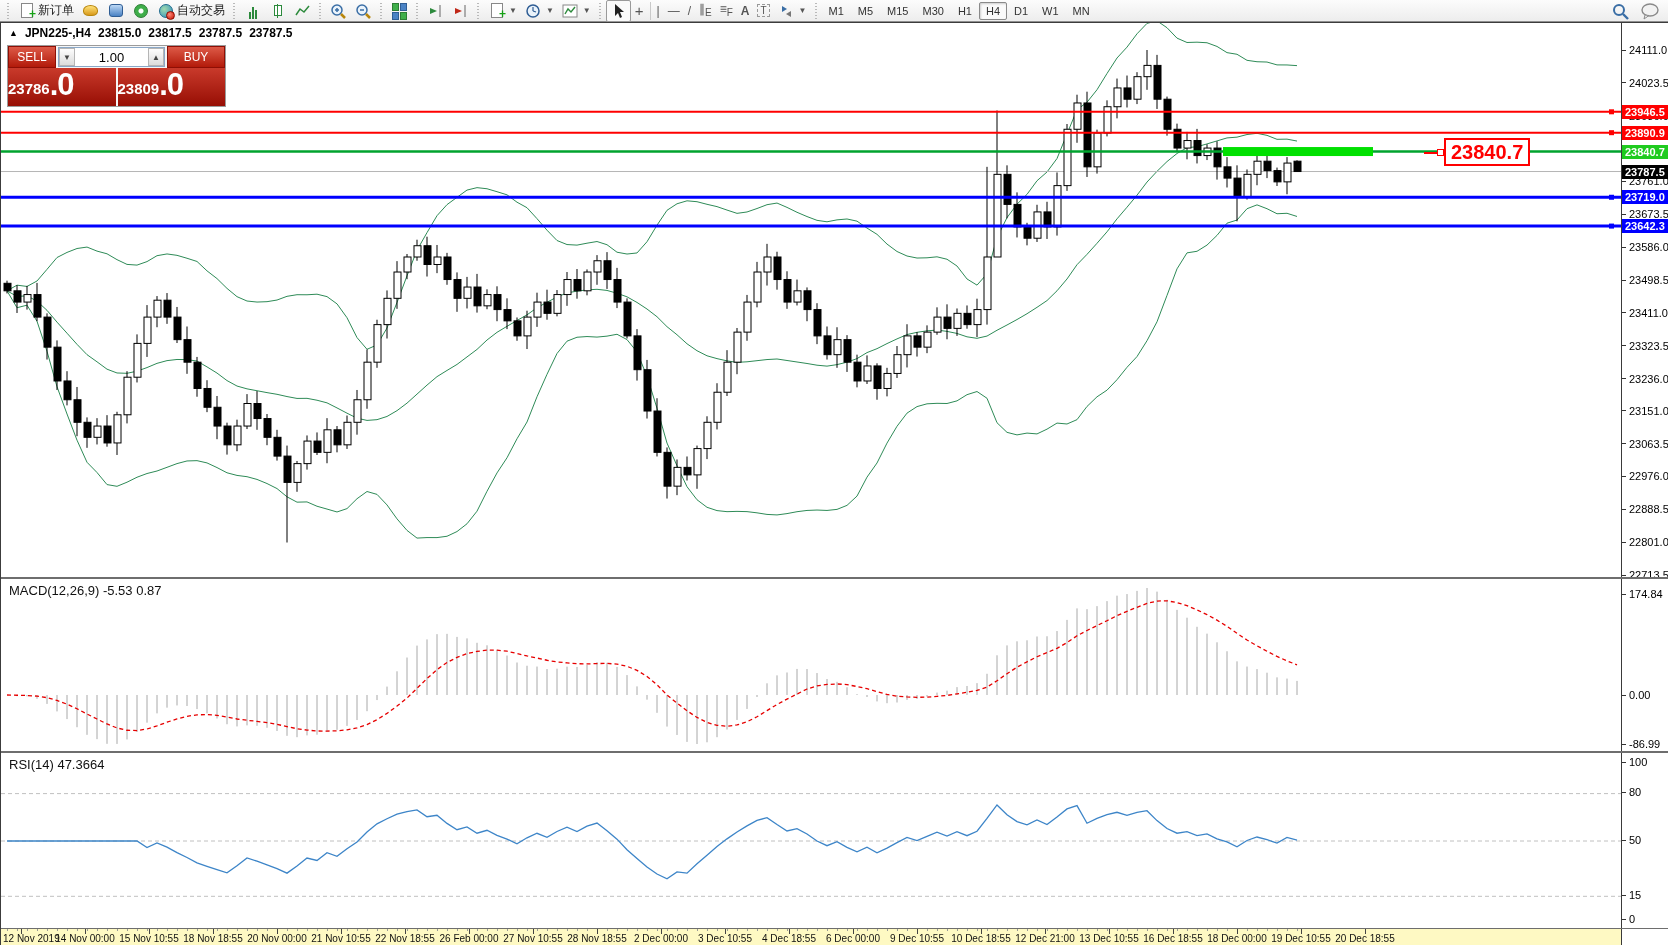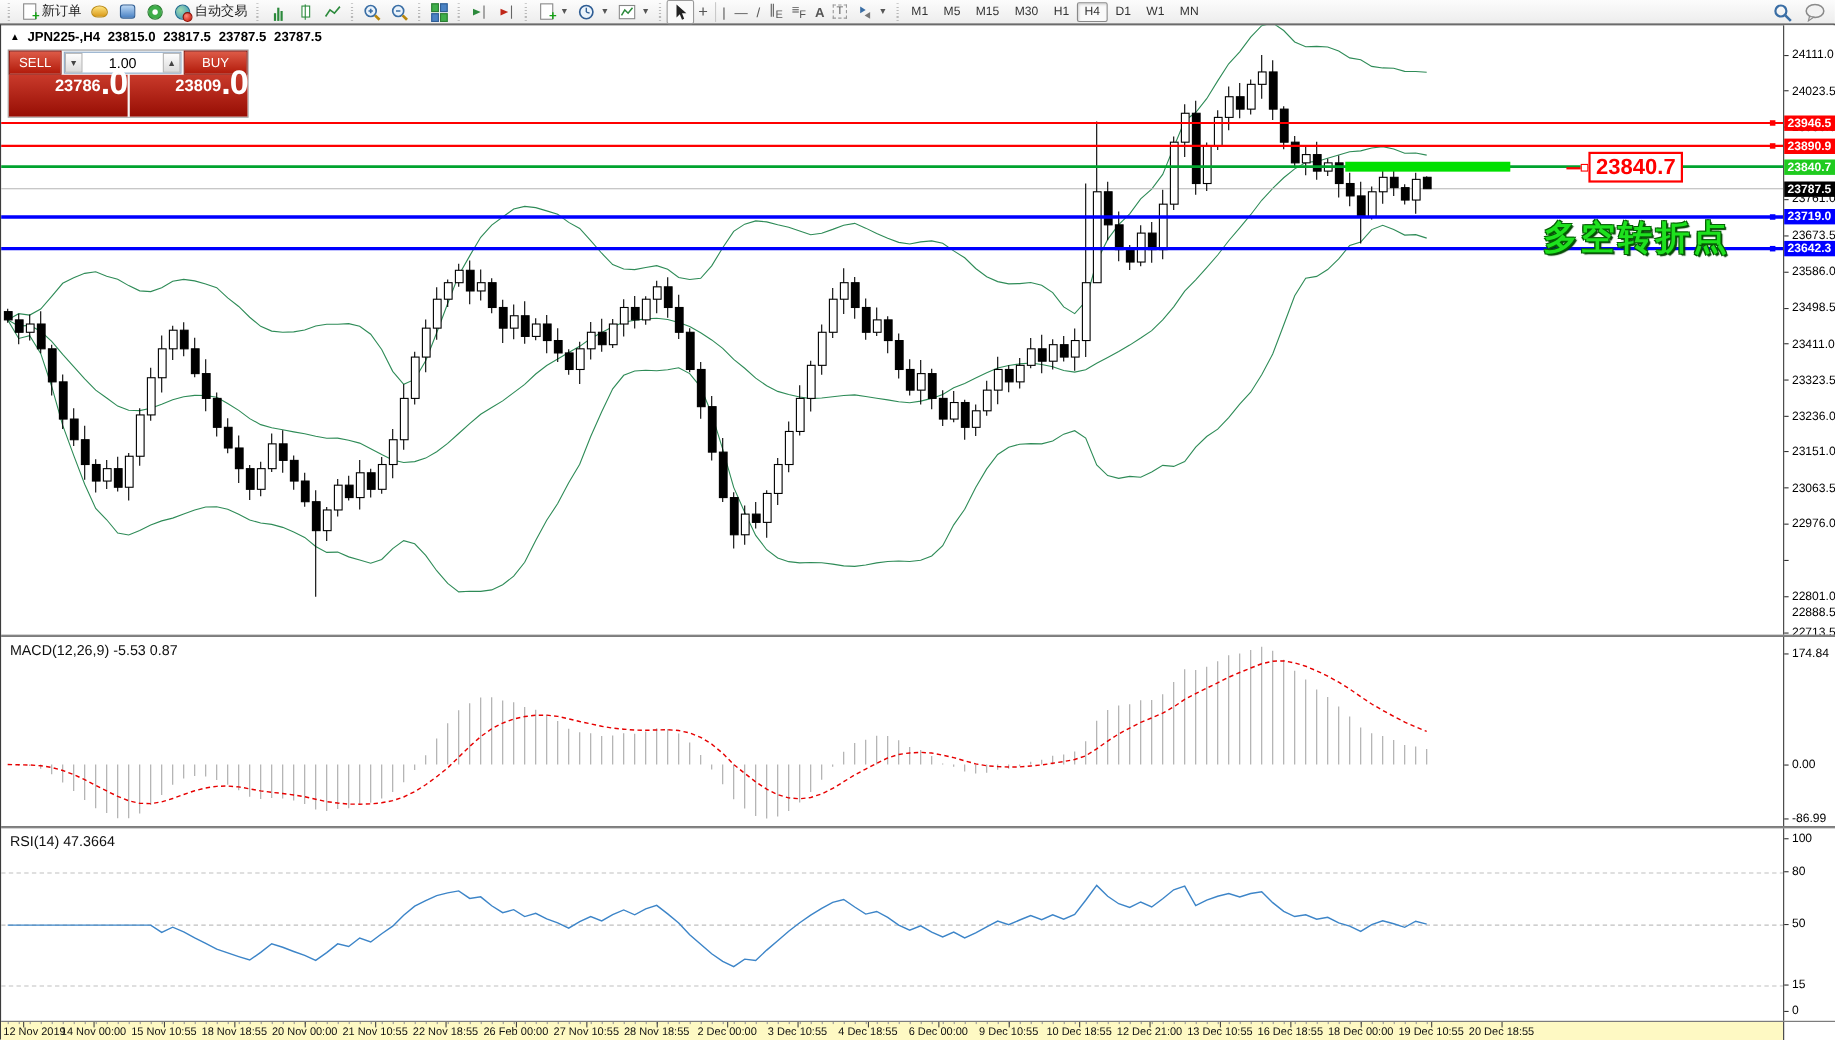--- a/index.html
+++ b/index.html
@@ -42,22 +42,22 @@
   .tpanel{position:absolute;left:6px;top:22px;width:219px;z-index:9;border:1px solid #9b9b9b;background:#f6f6f6;box-sizing:border-box;}
   .tp-r1{display:flex;height:22px;align-items:stretch;}
   .tp-sell,.tp-buy{width:48px;display:flex;align-items:center;justify-content:center;color:#fff;font-size:12px;
     background:linear-gradient(#dd5a47,#b21a0a);border:1px solid #8e0f05;box-sizing:border-box;}
   .tp-buy{width:58px;}
   .tp-step{flex:1;display:flex;margin:1px 2px;border:1px solid #8aa8c8;background:#fff;}
   .tp-sd,.tp-su{width:16px;display:flex;align-items:center;justify-content:center;font-size:8px;color:#444;
     background:linear-gradient(#fdfdfd,#dcdcdc);border:1px solid #b5b5b5;box-sizing:border-box;}
   .tp-vol{flex:1;display:flex;align-items:center;justify-content:center;font-size:13px;color:#000;}
   .tp-r2{display:flex;gap:2px;background:#f6f6f6;height:38px;}
-  .tp-price{flex:1;display:flex;align-items:flex-end;justify-content:flex-end;color:#fff;
-    background:linear-gradient(#c93a2b,#970e04);padding-bottom:18px;}
+  .tp-price{flex:1;display:flex;align-items:flex-end;justify-content:flex-start;color:#fff;
+    background:linear-gradient(#c93a2b,#970e04);padding-bottom:8px;}
   .tp-price .sm{font-size:15px;font-weight:bold;line-height:1.2;}
   .tp-price .big{font-size:31px;font-weight:bold;line-height:.85;letter-spacing:-1px;}
   
   .annot{position:absolute;left:1402px;top:172px;z-index:10;font-size:31px;font-weight:bold;letter-spacing:3px;
     color:#1ee11e;text-shadow:1px 1px 0 #045f04,-1px 1px 0 #045f04,1px -1px 0 #045f04,-1px -1px 0 #045f04,2px 2px 1px #033f03;}
   .callout{position:absolute;left:1443px;top:116px;z-index:10;background:#fff;border:2px solid #f00;
     color:#f00;font-size:20px;font-weight:bold;padding:0 5px;line-height:24px;}
   .callout::before{content:"";position:absolute;left:-22px;top:50%;width:20px;height:2px;background:#f00;}
   .callout::after{content:"";position:absolute;left:-9px;top:50%;margin-top:-3px;width:5px;height:5px;background:#fff;border:1px solid #f00;}
   .mini{font-size:10px;color:#555;}
@@ -548,21 +548,20 @@
         <span class="big">.0</span>
       </div>
       <div class="tp-price">
         <span class="sm">23809</span>
         <span class="big">.0</span>
       </div>
     </div>
   </div>
 
   <div class="callout" style="top: 114.544px;">23840.7</div>
-  <div class="annot">多空转折点</div>
 
   <div class="sepline" style="top:554px;height:2px"></div>
 
   <svg id="macd-svg" class="layer" style="top:556px" width="1620" height="172" viewBox="0 0 1620 172">
       <line x1="6" y1="116" x2="6" y2="116" stroke="#a8a8a8" stroke-width="1"></line>
       <line x1="16" y1="116" x2="16" y2="117.19930727572104" stroke="#a8a8a8" stroke-width="1"></line>
       <line x1="26" y1="116" x2="26" y2="117.32572998000019" stroke="#a8a8a8" stroke-width="1"></line>
       <line x1="36" y1="116" x2="36" y2="119.80828562476806" stroke="#a8a8a8" stroke-width="1"></line>
       <line x1="46" y1="116" x2="46" y2="124.908061322456" stroke="#a8a8a8" stroke-width="1"></line>
       <line x1="56" y1="116" x2="56" y2="132.40001754157026" stroke="#a8a8a8" stroke-width="1"></line>
@@ -903,21 +902,21 @@
       <div class="plabel" style="top: 316.841px;">23323.5</div>
       <div class="ptick" style="top: 355.212px;"></div>
       <div class="plabel" style="top: 349.712px;">23236.0</div>
       <div class="ptick" style="top: 387.144px;"></div>
       <div class="plabel" style="top: 381.644px;">23151.0</div>
       <div class="ptick" style="top: 420.015px;"></div>
       <div class="plabel" style="top: 414.515px;">23063.5</div>
       <div class="ptick" style="top: 452.886px;"></div>
       <div class="plabel" style="top: 447.386px;">22976.0</div>
       <div class="ptick" style="top: 485.758px;"></div>
-      <div class="plabel" style="top: 480.258px; margin-top: 48px;">22888.5</div>
+      <div class="plabel" style="top: 480.258px;">22888.5</div>
       <div class="ptick" style="top: 518.629px;"></div>
       <div class="plabel" style="top: 513.129px;">22801.0</div>
       <div class="ptick" style="top: 551.5px;"></div>
       <div class="plabel" style="top: 546px;">22713.5</div>
       <div class="ptag" style="top: 81.7979px; background: rgb(255, 0, 0);">23946.5</div>
       <div class="ptag" style="top: 102.685px; background: rgb(255, 0, 0);">23890.9</div>
       <div class="ptag" style="top: 121.544px; background: rgb(31, 203, 31);">23840.7</div>
       <div class="ptag" style="top: 141.53px; background: rgb(0, 0, 0);">23787.5</div>
       <div class="ptag" style="top: 167.263px; background: rgb(0, 0, 255);">23719.0</div>
       <div class="ptag" style="top: 196.077px; background: rgb(0, 0, 255);">23642.3</div>

